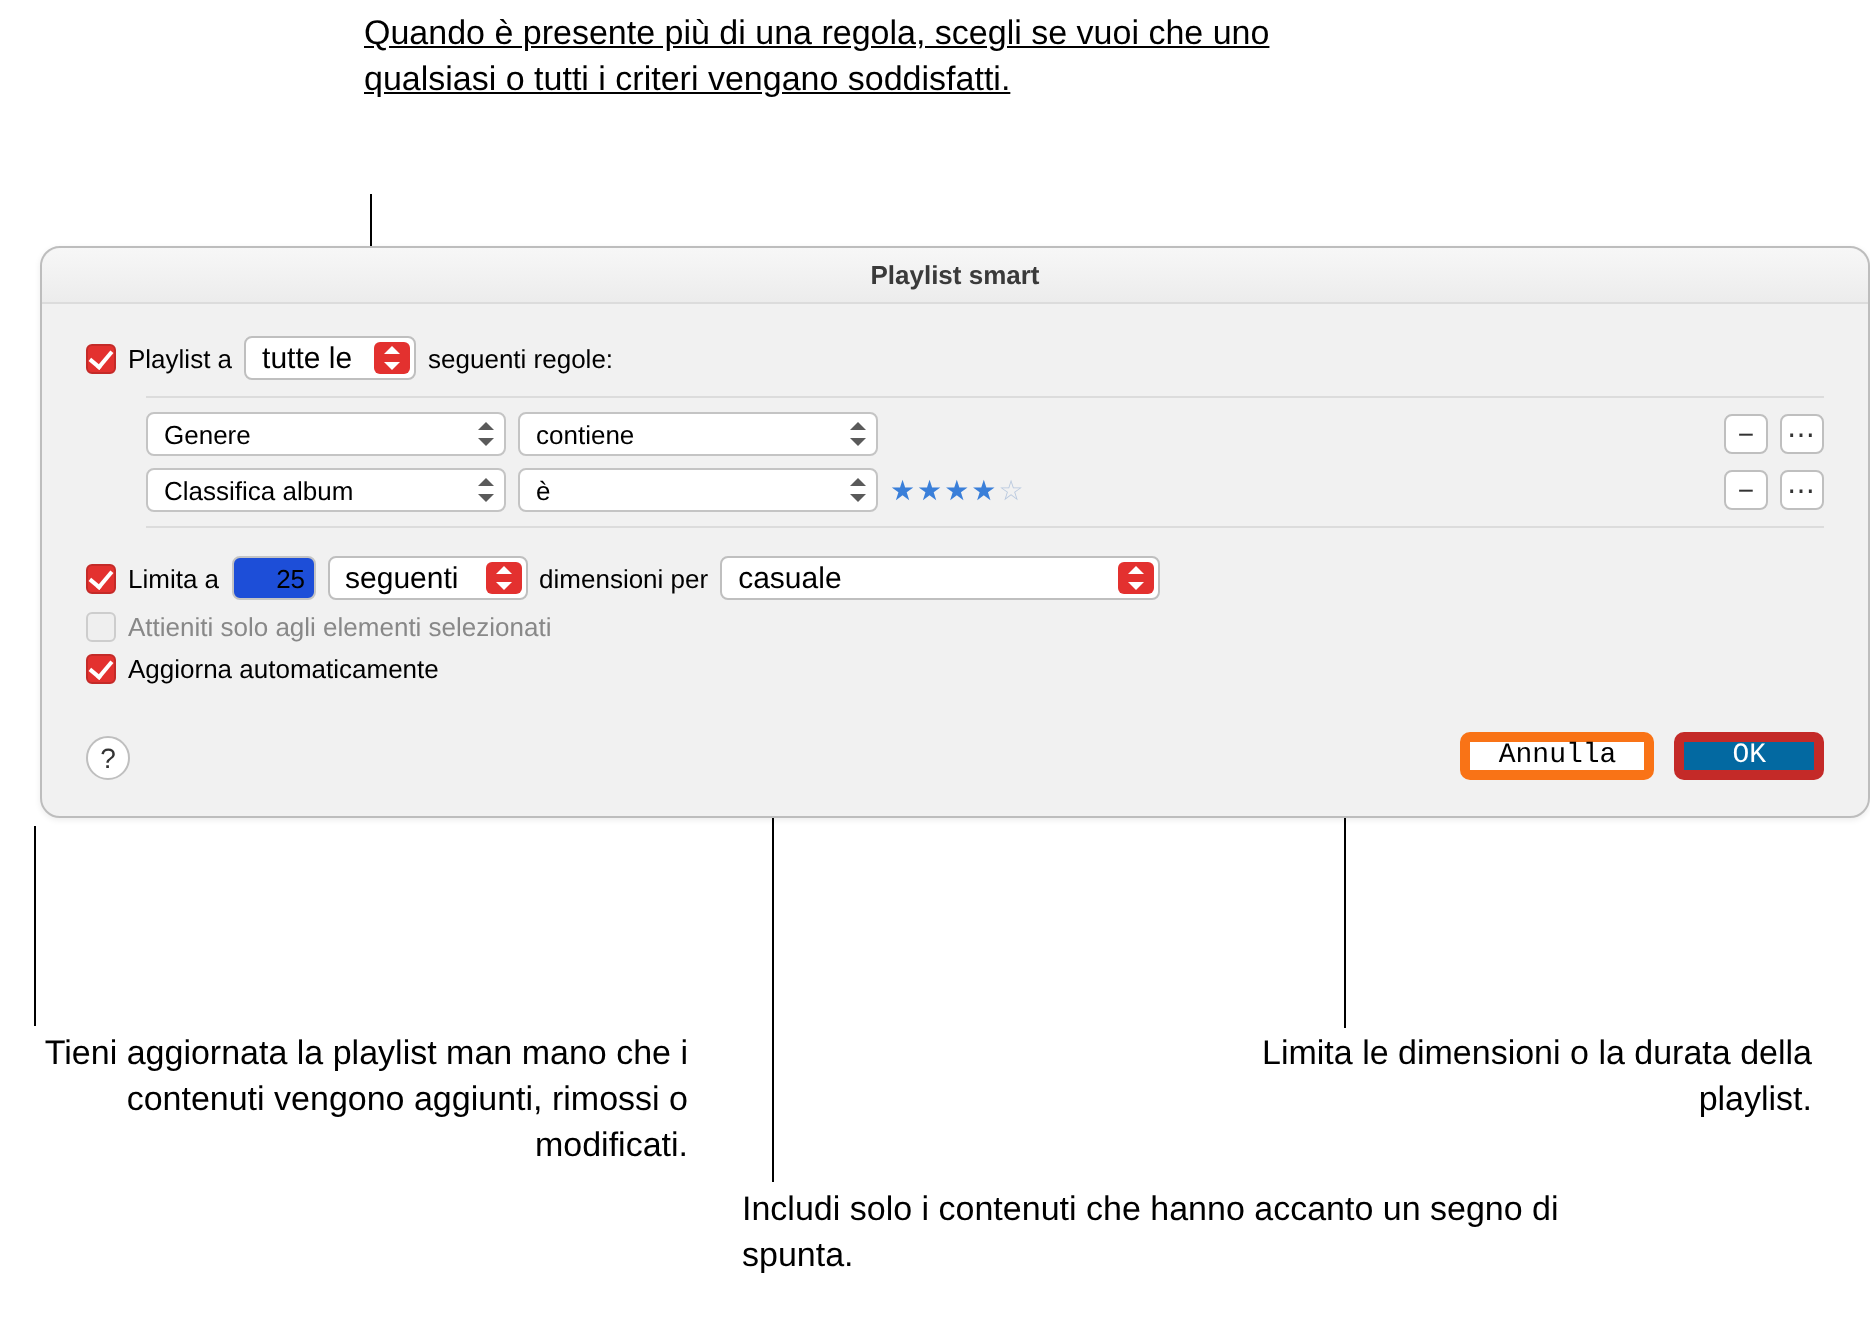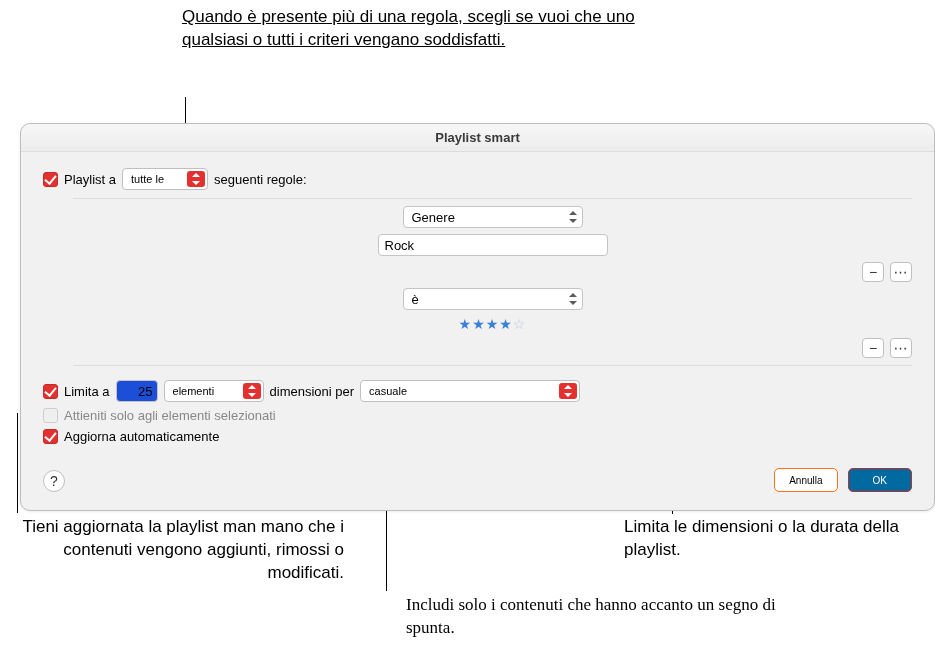--- a/index.html
+++ b/index.html
@@ -84,21 +84,21 @@
   .label-disabled { color:#888; }
   .sel {
     position: relative;
     display: inline-flex;
     align-items: center;
     background: #fff;
     border: 1px solid #bfbfbf;
     border-radius: 4px;
     height: 22px;
     padding: 0 24px 0 8px;
-    font-size: 11px;
+    font-size: 15px;
   }
   .sel .arrow {
     position: absolute;
     right: 2px; top: 2px;
     width: 18px; height: 16px;
     border-radius: 3px;
     background: #e3312f;
     display: flex;
     align-items: center;
     justify-content: center;
@@ -123,21 +123,20 @@
     margin: 8px 0 14px 30px;
     border-top: 1px solid #dcdcdc;
     border-bottom: 1px solid #dcdcdc;
     padding: 4px 0;
   }
   .rule-row {
     display: flex;
     align-items: center;
     gap: 6px;
     padding: 3px 0;
-    flex-direction: column;
   }
   .flat-sel {
     position: relative;
     background: #fff;
     border: 1px solid #c4c4c4;
     border-radius: 4px;
     height: 22px;
     display: inline-flex;
     align-items: center;
     padding: 0 22px 0 8px;
@@ -189,41 +188,41 @@
     background:#fff;display:flex;align-items:center;justify-content:center;
     font-size:14px;color:#333;
   }
   .rbtn.dots { letter-spacing:1px; }
   .footer {
     display:flex; align-items:center; justify-content:flex-end;
     gap:10px; margin-top:24px;
   }
   .btn {
     height:24px;border-radius:5px;padding:0 14px;
-    font-size:10px;display:inline-flex;align-items:center;justify-content:center;
-    border:1px solid #f97316;background:#fff;
+    font-size:14px;display:inline-flex;align-items:center;justify-content:center;
+    border:5px solid #f97316;background:#fff;font-family:Liberation Mono, monospace;
   }
   .btn.primary { background:#0369a1;border-color:#c42a28;color:#fff;font-weight:500;padding:0 24px; }
   .help {
     position:absolute; left:22px; bottom:18px;
     width:22px;height:22px;border:1px solid #bfbfbf;border-radius:50%;
     background:#fff;display:flex;align-items:center;justify-content:center;
     font-size:14px;color:#333;
   }
 </style>
 </head>
 <body>
 
 <div class="callout" style="left:182px; top:6px; width:460px;text-decoration:underline;">Quando è presente più di una regola, scegli se vuoi che uno qualsiasi o tutti i criteri vengano soddisfatti.</div>
 <div class="callout-line" style="left:185px; top:97px; width:1px; height:98px;"></div>
 
-<div class="callout" style="left:624px; top:516px; width:310px;">Limita le dimensioni o la durata della playlist.</div>
+<div class="callout" style="left:596px; top:516px; width:310px;text-align:right;">Limita le dimensioni o la durata della playlist.</div>
 <div class="callout-line" style="left:672px; top:338px; width:1px; height:176px;"></div>
 
-<div class="callout" style="left:406px; top:594px; width:420px;font-family:Liberation Serif, serif;">Includi solo i contenuti che hanno accanto un segno di spunta.</div>
+<div class="callout" style="left:371px; top:594px; width:420px;">Includi solo i contenuti che hanno accanto un segno di spunta.</div>
 <div class="callout-line" style="left:386px; top:373px; width:1px; height:218px;"></div>
 
 <div class="callout" style="left:14px; top:516px; width:330px;text-align:right;">Tieni aggiornata la playlist man mano che i contenuti vengono aggiunti, rimossi o modificati.</div>
 <div class="callout-line" style="left:17px; top:413px; width:1px; height:100px;"></div>
 
 <div class="window">
   <div class="titlebar">Playlist smart</div>
   <div class="content">
 
     <div class="row">
@@ -236,49 +235,54 @@
       <span class="label-inline">seguenti regole:</span>
     </div>
 
     <div class="rules">
 
       <div class="rule-row">
         <span class="flat-sel" style="width:180px;">
           <span>Genere</span>
           <span class="dbl"></span>
         </span>
-        <span class="text-input" style="width:230px;">
-          <span>Rock</span>
+        <span class="flat-sel" style="width:180px;">
+          <span>contiene</span>
+          <span class="dbl"></span>
         </span>
         <div class="rule-actions">
           <span class="rbtn">−</span>
           <span class="rbtn dots">⋯</span>
         </div>
       </div>
 
       <div class="rule-row">
+        <span class="flat-sel" style="width:180px;">
+          <span>Classifica album</span>
+          <span class="dbl"></span>
+        </span>
         <span class="flat-sel" style="width:180px;">
           <span>è</span>
           <span class="dbl"></span>
         </span>
         <span class="stars">★★★★<span class="empty">☆</span></span>
         <div class="rule-actions">
           <span class="rbtn">−</span>
           <span class="rbtn dots">⋯</span>
         </div>
       </div>
 
     </div>
 
     <div class="row">
       <span class="checkbox checked"></span>
       <span class="label-inline">Limita a</span>
       <span class="num-input">25</span>
       <span class="sel" style="width:100px;">
-        <span>elementi</span>
+        <span>seguenti</span>
         <span class="arrow"></span>
       </span>
       <span class="label-inline">dimensioni per</span>
       <span class="sel" style="width:220px;">
         <span>casuale</span>
         <span class="arrow"></span>
       </span>
     </div>
 
     <div class="row">

